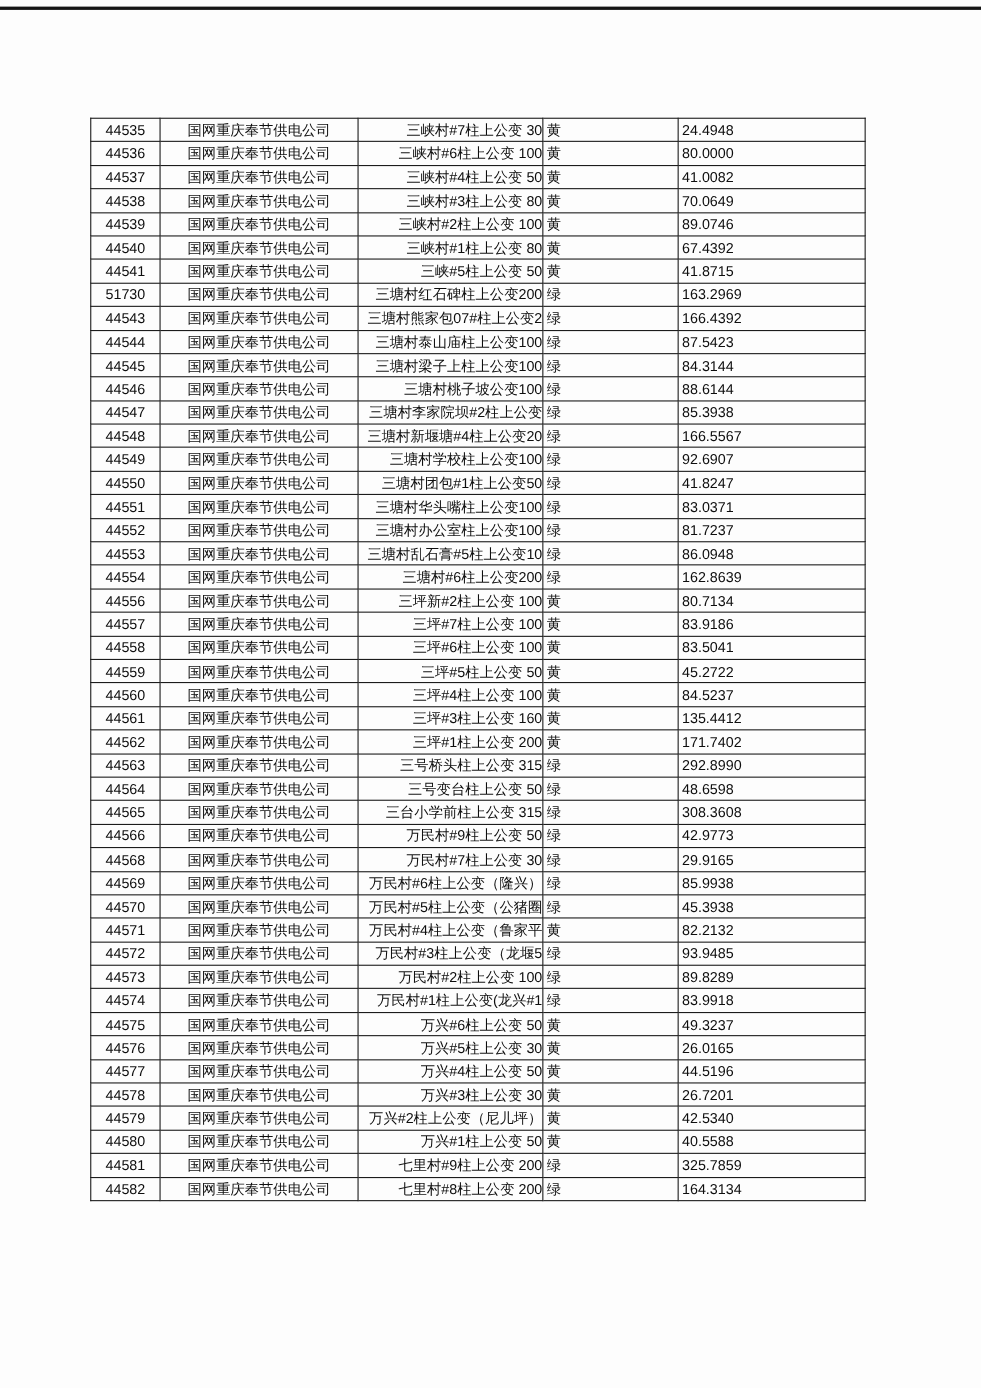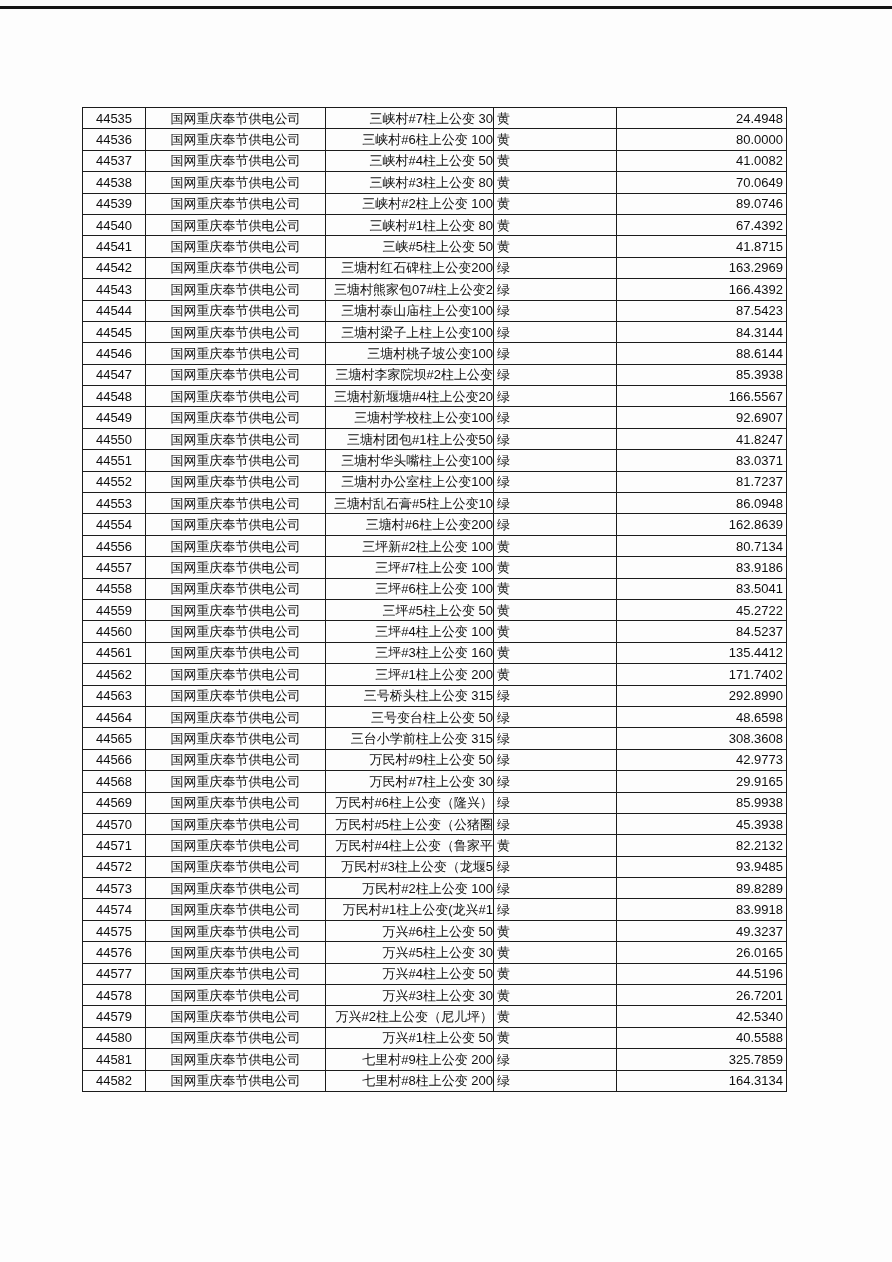--- a/index.html
+++ b/index.html
@@ -41,21 +41,21 @@
   }
   col.c-id      { width: 63px; }
   col.c-company { width: 180px; }
   col.c-desc    { width: 168px; }
   col.c-status  { width: 123px; }
   col.c-value   { width: 170px; }
   td.c-id      { text-align: center; }
   td.c-company { text-align: center; }
   td.c-desc    { text-align: right; padding-right: 0; }
   td.c-status  { text-align: left; }
-  td.c-value   { text-align: right; margin-left: 28px; }
+  td.c-value   { text-align: left; margin-left: 28px; }
 </style>
 </head>
 <body>
 
 <div class="top-rule"></div>
 
 <table class="doc-table">
   <colgroup>
     <col class="c-id">
     <col class="c-company">
@@ -107,21 +107,21 @@
         <td class="c-value">67.4392</td>
       </tr>
       <tr>
         <td class="c-id">44541</td>
         <td class="c-company">国网重庆奉节供电公司</td>
         <td class="c-desc">三峡#5柱上公变 50</td>
         <td class="c-status">黄</td>
         <td class="c-value">41.8715</td>
       </tr>
       <tr>
-        <td class="c-id">44542</td>
+        <td class="c-id">51730</td>
         <td class="c-company">国网重庆奉节供电公司</td>
         <td class="c-desc">三塘村红石碑柱上公变200</td>
         <td class="c-status">绿</td>
         <td class="c-value">163.2969</td>
       </tr>
       <tr>
         <td class="c-id">44543</td>
         <td class="c-company">国网重庆奉节供电公司</td>
         <td class="c-desc">三塘村熊家包07#柱上公变2</td>
         <td class="c-status">绿</td>

